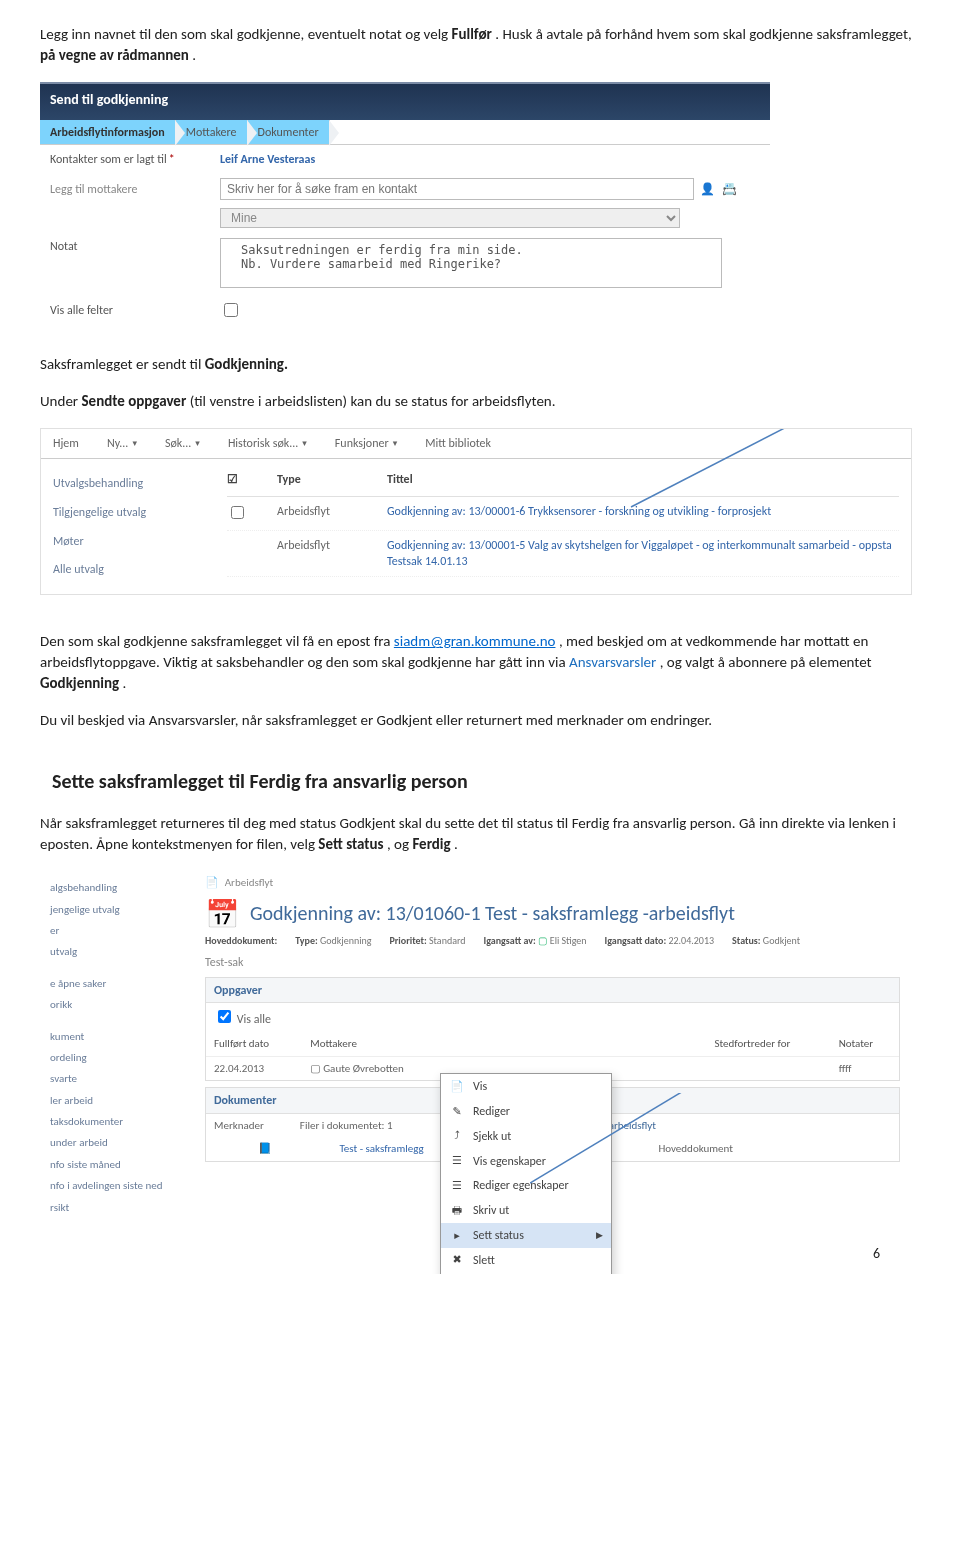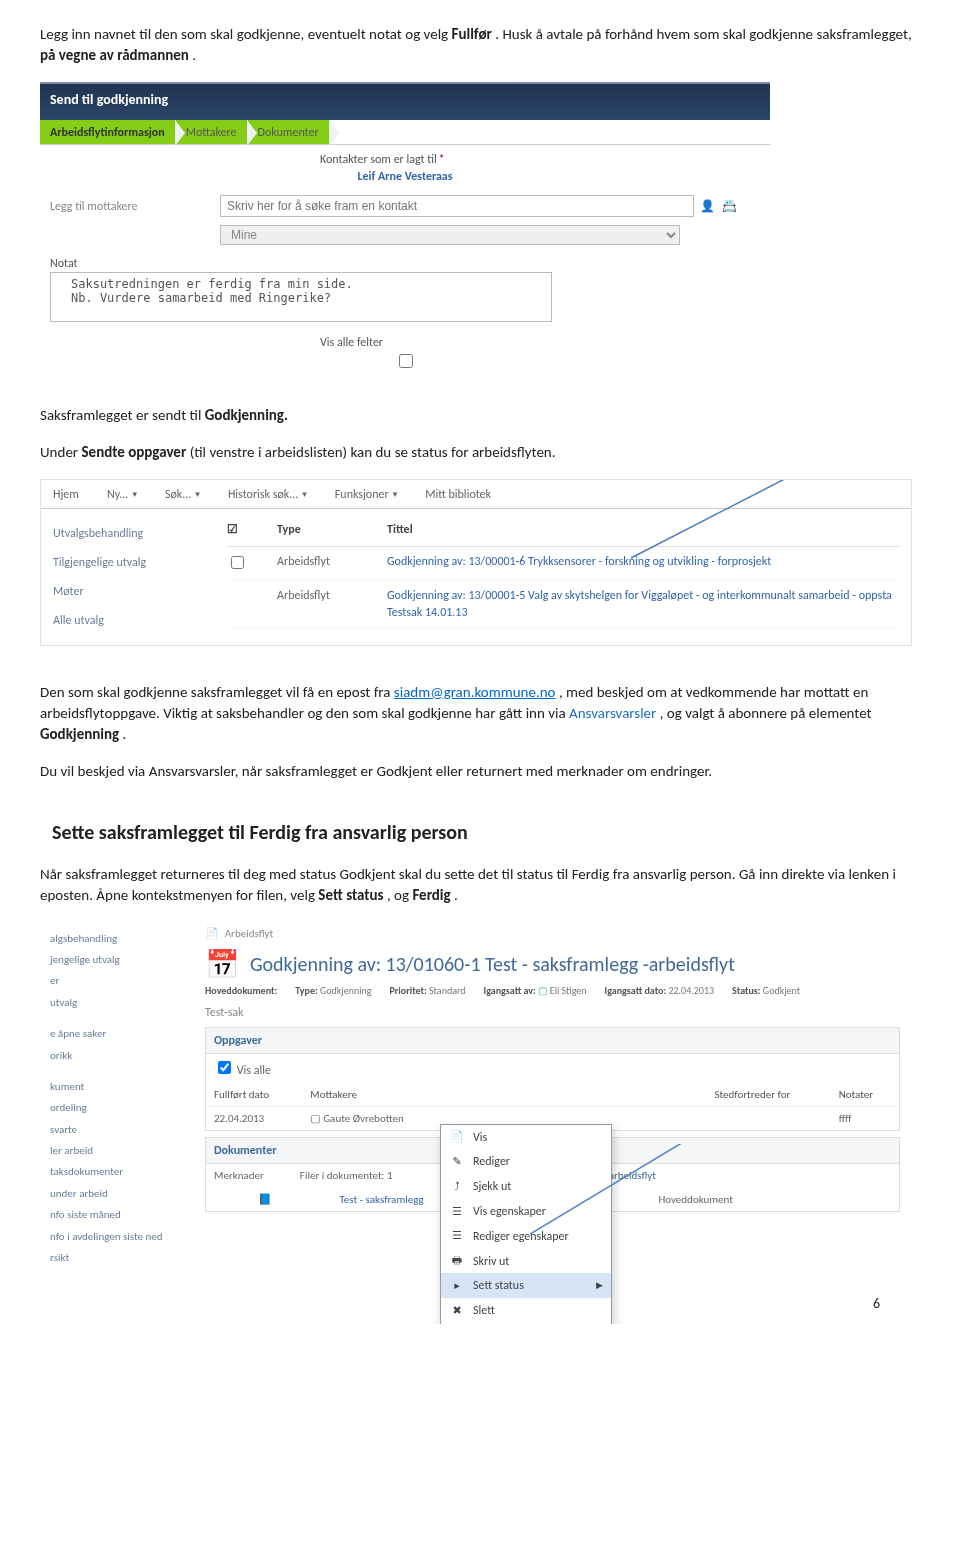--- a/index.html
+++ b/index.html
@@ -39,41 +39,40 @@
     background: #fff;
     border-bottom: 1px solid #ccc;
   }
   .shot1 .tabs span {
     display: flex;
     align-items: center;
     padding: 4px 10px 4px 10px;
     font-size: 12px;
     color: #555;
     position: relative;
-    background: #84cc16;
+    background: #7dd3fc;
     border-right: 1px solid #ccc;
   }
   .shot1 .tabs span::after {
     content: "";
     position: absolute;
     right: -10px; top: 0;
     width: 0; height: 0;
     border-top: 13px solid transparent;
     border-bottom: 13px solid transparent;
     border-left: 10px solid #eef1f4;
     z-index: 2;
   }
   .shot1 .tabs span:first-child { font-weight: bold; color: #333; }
   .shot1 .row {
     display: flex;
     font-size: 12px;
     color: #555;
     padding: 6px 10px;
     align-items: center;
-    flex-direction: column;
   }
   .shot1 .row .lbl { width: 170px; }
   .shot1 .row .val { color: #3366aa; font-weight: bold; }
   .shot1 .star { color: #a00; margin-left: 2px; }
   .shot1 .searcharea {
     display: flex;
     font-size: 12px;
     padding: 4px 10px;
     align-items: center;
     color: #888;

